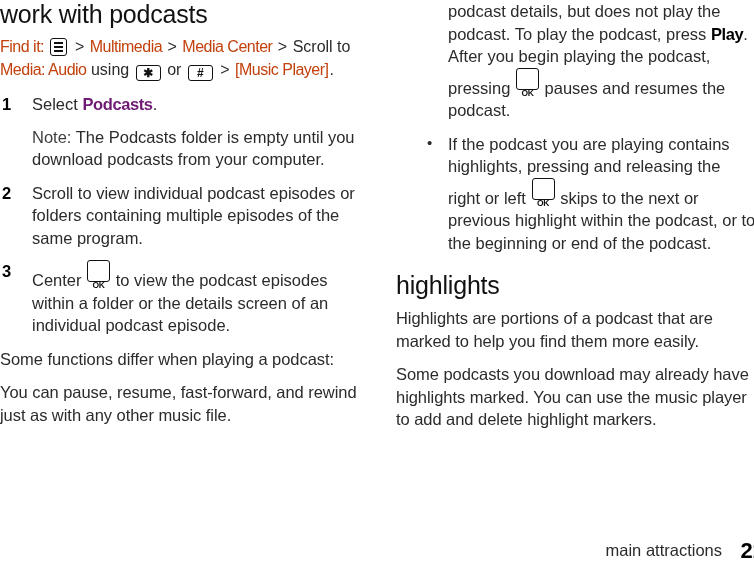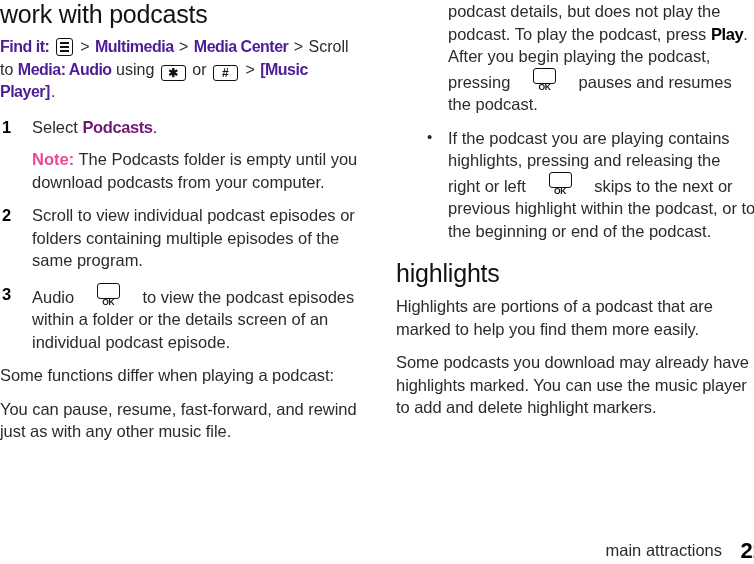--- a/index.html
+++ b/index.html
@@ -50,23 +50,23 @@
     letter-spacing: -0.05px;
   }
 
   .findit {
     font-size: 16px;
     line-height: 22.5px;
     margin: 0 0 12px 0;
     color: #2b2b2b;
   }
   .findit .b {
-    font-weight: 700;
+    font-weight: 400;
     letter-spacing: -0.5px;
-    color: #4c1d95;
+    color: #c2410c;
   }
   .findit .sep {
     font-weight: 400;
     color: #2b2b2b;
     padding: 0 1px;
   }
 
   
   .step {
     position: relative;
@@ -81,22 +81,22 @@
     line-height: 22.5px;
     font-weight: 700;
     color: #000;
   }
   .step .step-body {
     font-size: 16.5px;
     line-height: 22.5px;
     color: #2b2b2b;
   }
   .step .step-body .note-lead {
-    font-weight: 700;
-    color: #ec4899;
+    font-weight: 400;
+    color: #404040;
   }
   .step .sub {
     margin-top: 10px;
   }
   .step b.kw {
     font-weight: 700;
     letter-spacing: -0.4px;
     color: #701a75;
   }
 
@@ -143,22 +143,22 @@
     text-align: center;
     font-weight: 700;
     color: #111;
     line-height: 1;
   }
   .key-ok {
     width: 23px;
     height: 14px;
     font-size: 8.5px;
     letter-spacing: -0.3px;
-    padding-top: 14px;
-    margin: 0 18px;
+    padding-top: 20px;
+    margin: 0 1px;
   }
   .key-star, .key-pound {
     width: 25px;
     height: 16px;
     font-size: 12px;
     padding-top: 1px;
     margin: 0 2px;
   }
   .key-menu {
     width: 17px;
@@ -258,21 +258,21 @@
     </div>
 
     <div class="step">
       <span class="num">2</span>
       <div class="step-body">Scroll to view individual podcast episodes or folders containing multiple episodes of the same program.</div>
     </div>
 
     <div class="step">
       <span class="num">3</span>
       <div class="step-body">
-        <span>Audio </span><span class="key key-ok">OK</span><span> to view the podcast episodes within a folder or the details screen of an individual podcast episode.</span>
+        <span>Center </span><span class="key key-ok">OK</span><span> to view the podcast episodes within a folder or the details screen of an individual podcast episode.</span>
       </div>
     </div>
 
     <p class="body">Some functions differ when playing a podcast:</p>
 
     <p class="body">You can pause, resume, fast-forward, and rewind just as with any other music file.</p>
 
 
   </div>
 

